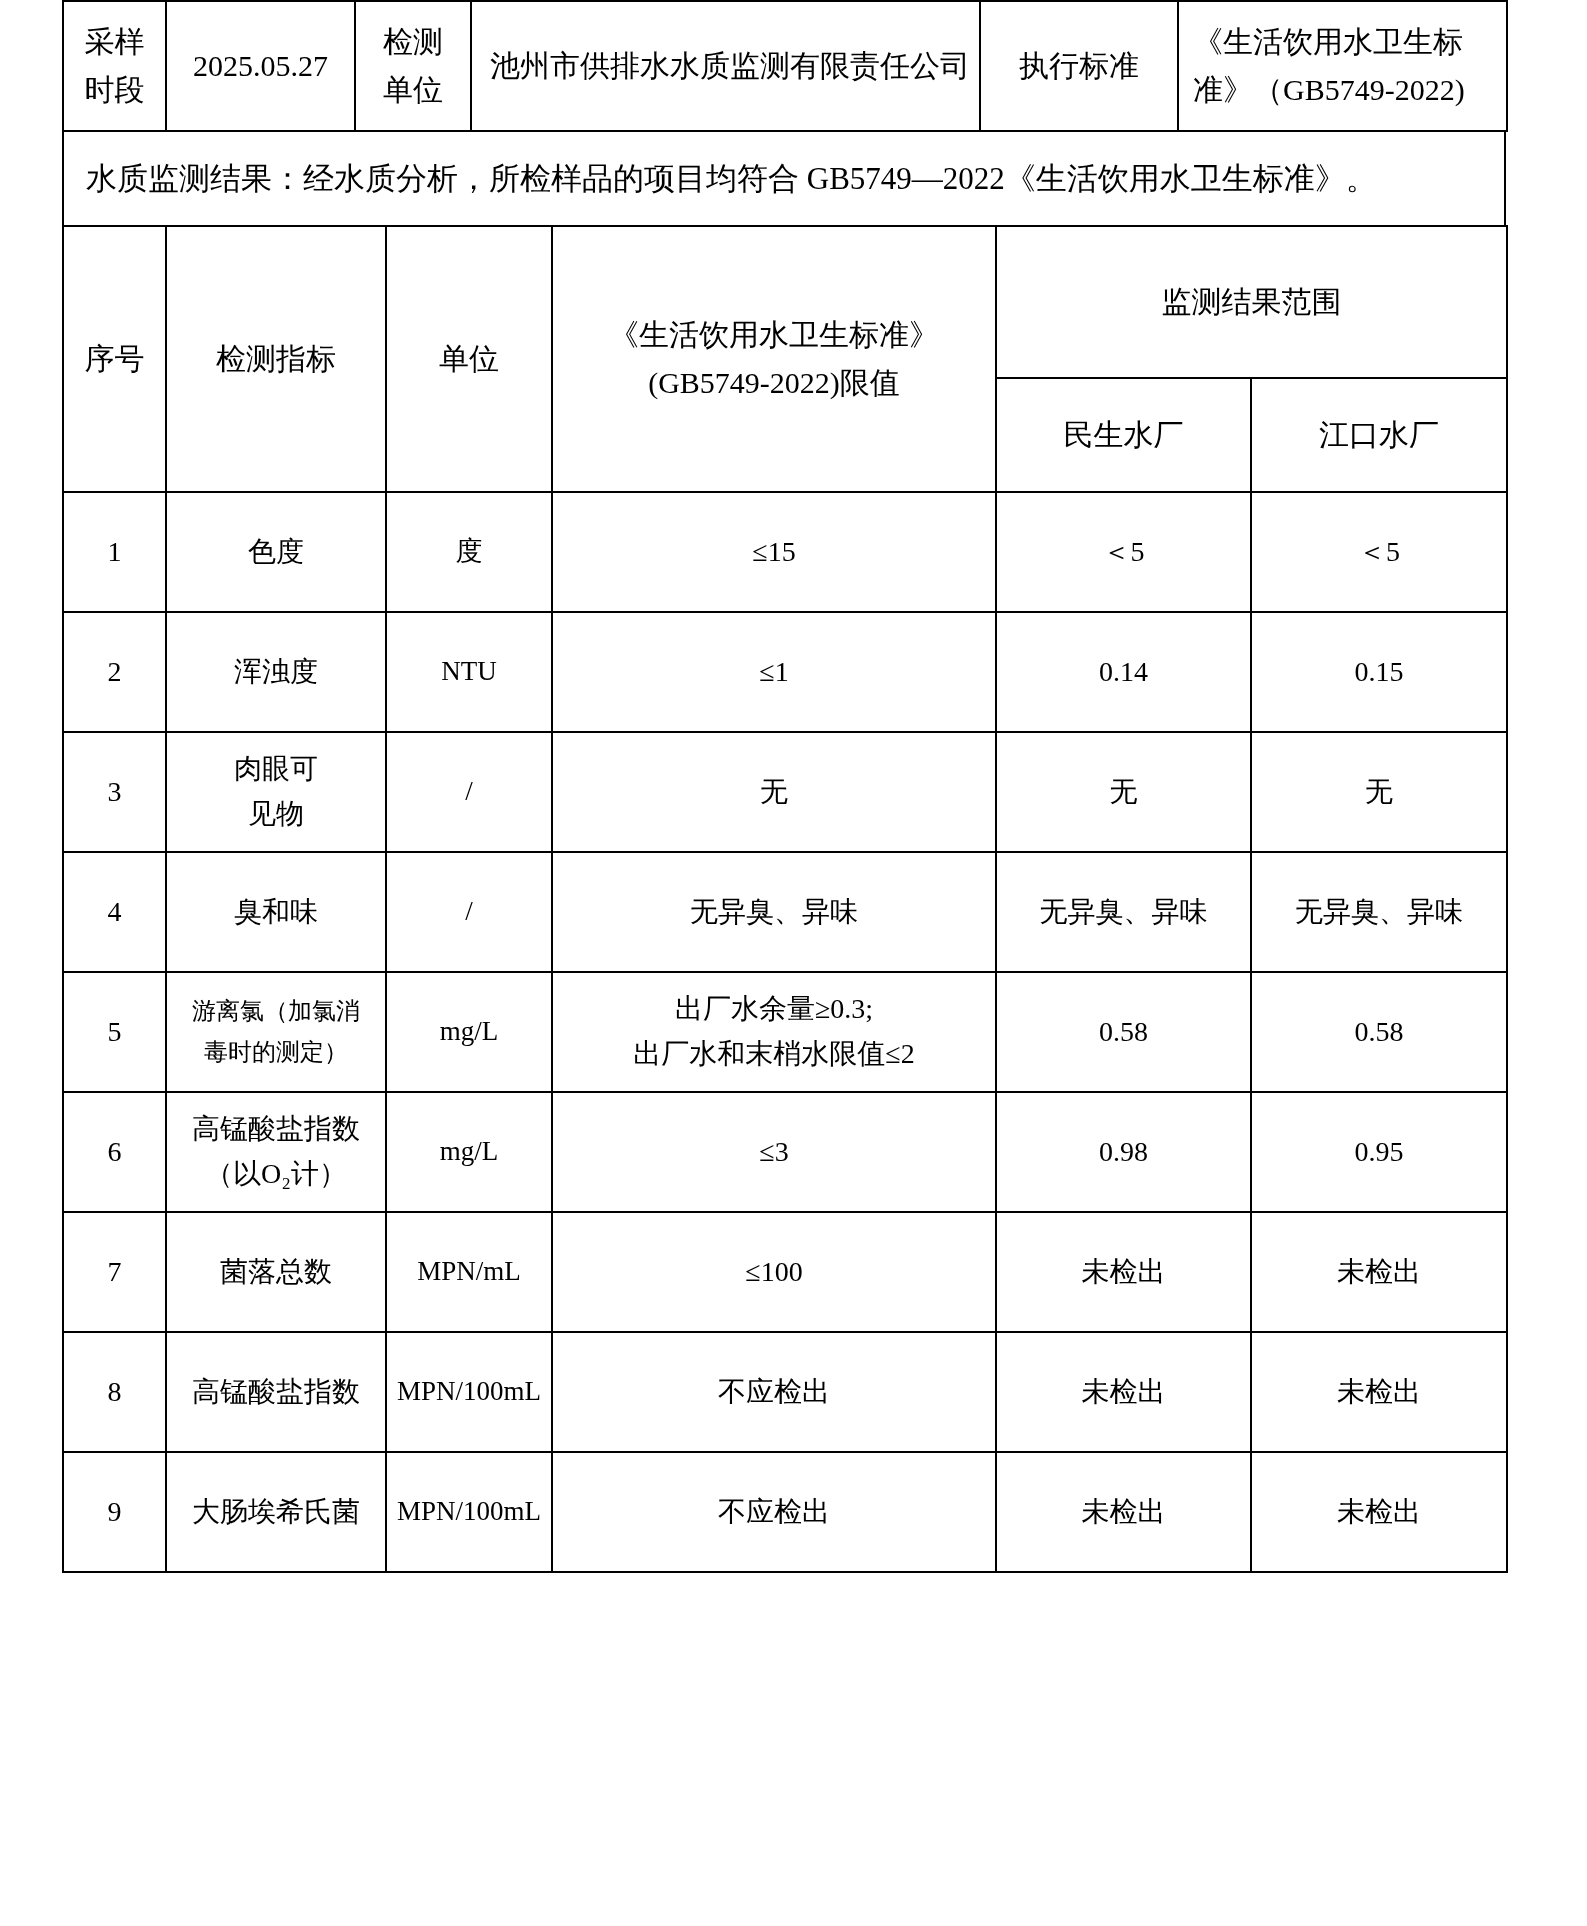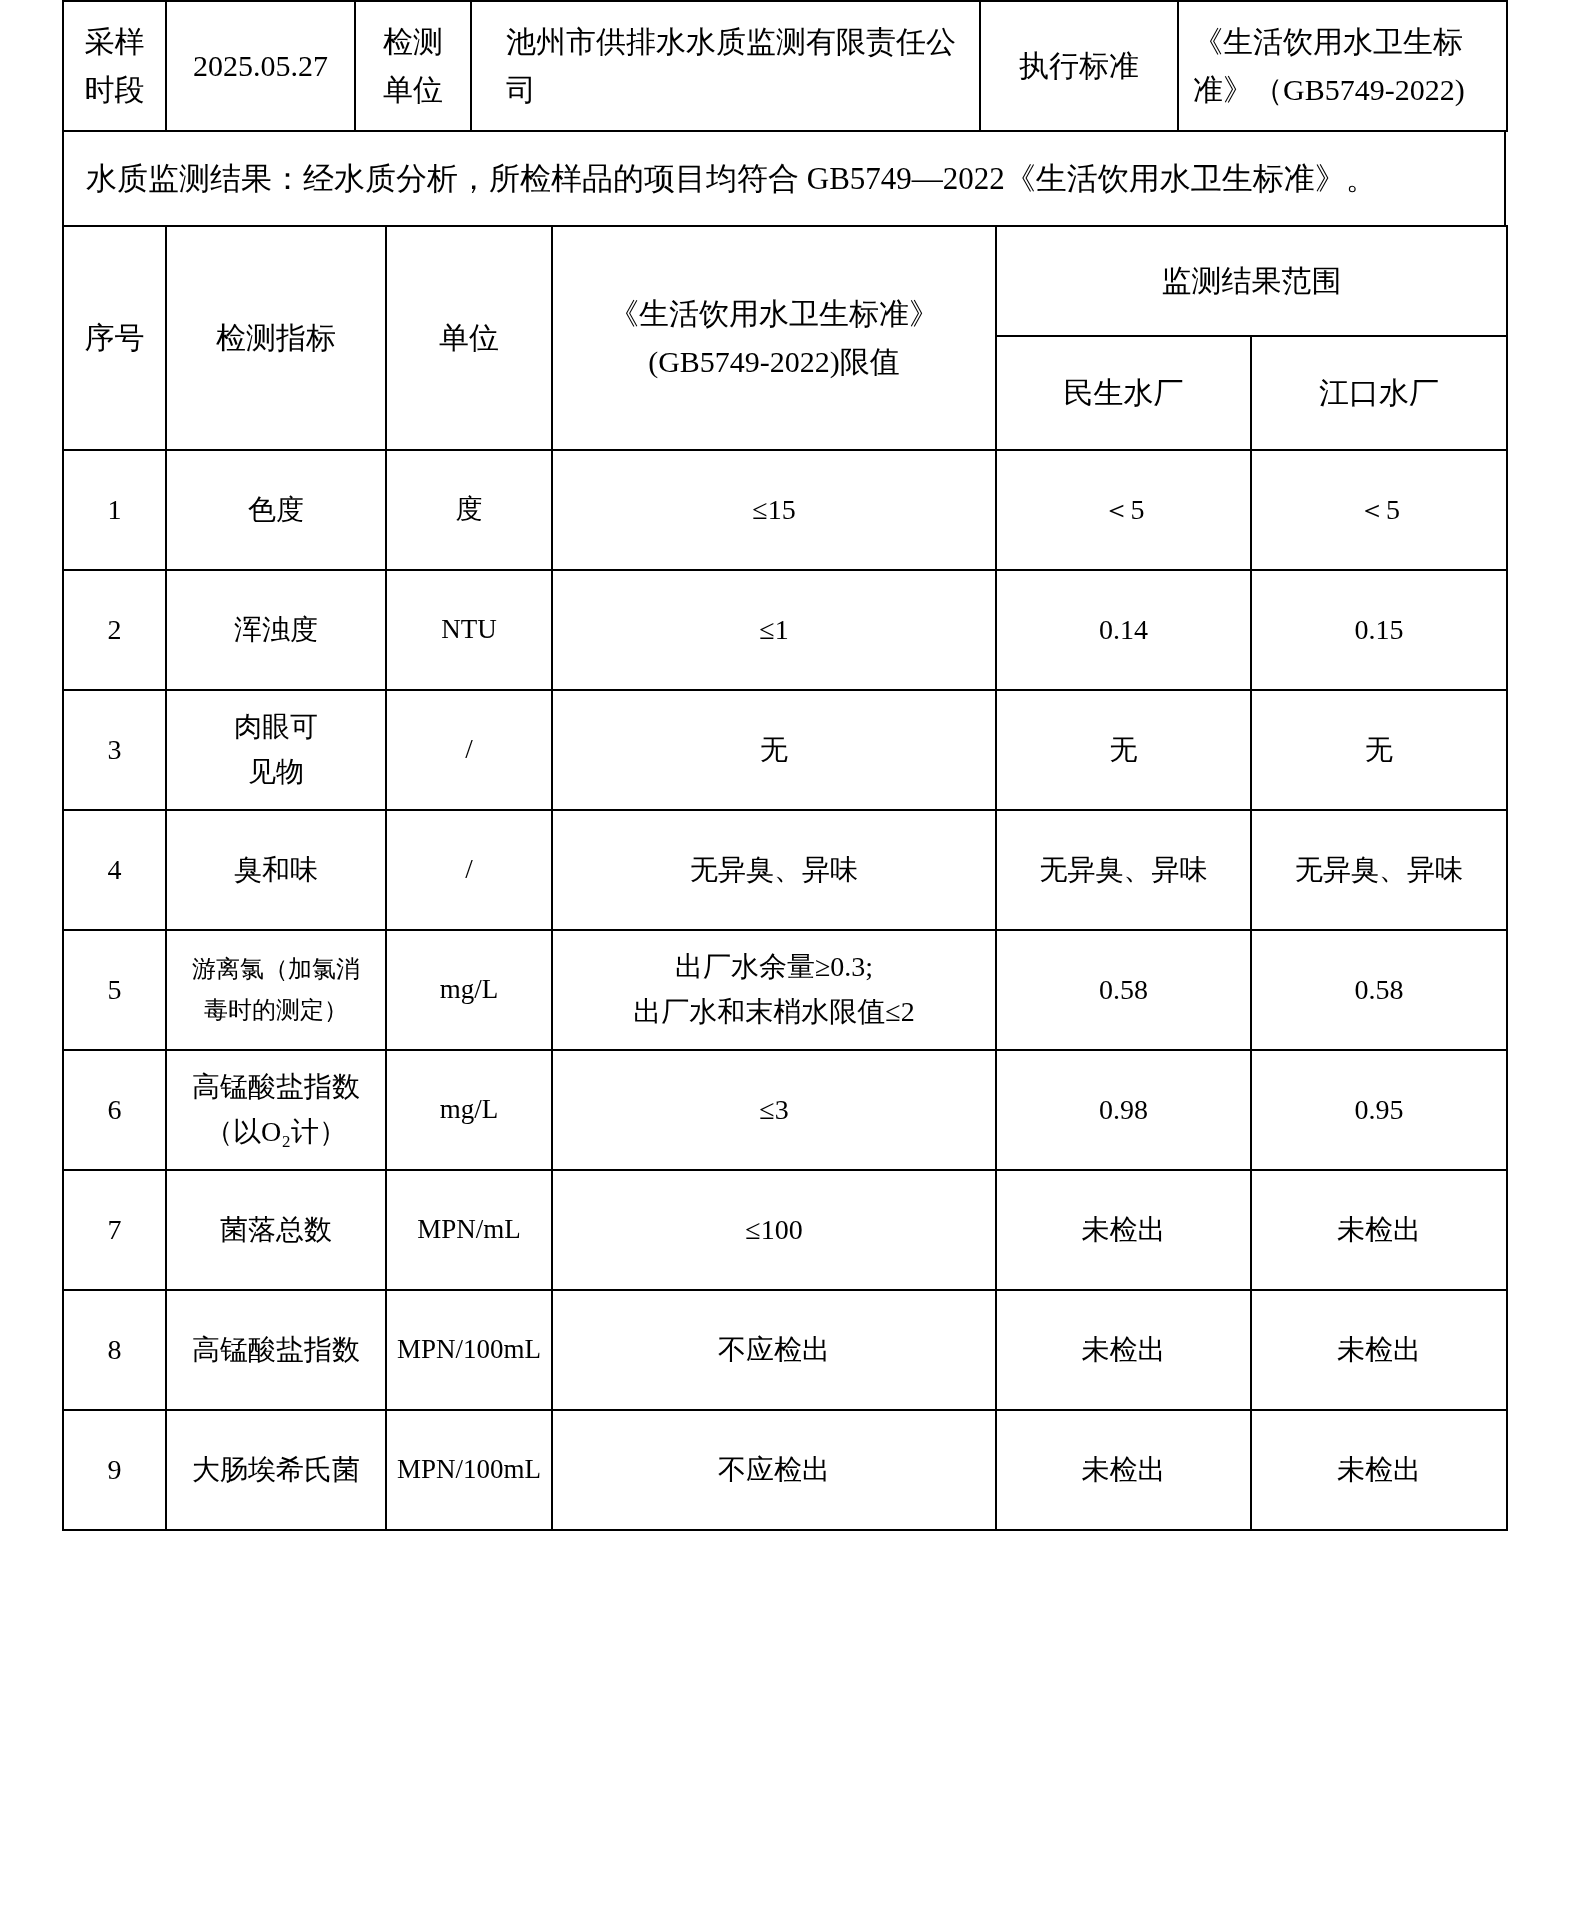--- a/index.html
+++ b/index.html
@@ -25,31 +25,31 @@
     white-space: pre-line; font-size: 30px; line-height: 1.6;
     text-align: center;
   }
 
   
   .info tr.r1 td { height: 163px; }
   .info tr.r2 td { height: 130px; }
 
   
   .al14 { text-align: left; padding-left: 14px; }
-  .al18 { text-align: left; padding-left: 34px; }
+  .al18 { text-align: left; padding-left: 18px; }
   .al24 { text-align: left; padding-left: 24px; }
 
   .note {
     border-left: 2px solid #000; border-right: 2px solid #000;
     height: 93px; display: flex; align-items: center;
     padding-left: 22px; font-size: 31px;
   }
 
   
-  .results tr.hr1 th { height: 110px; margin-left: 36px; }
+  .results tr.hr1 th { height: 152px; margin-left: 36px; }
   .results tr.hr2 th { height: 114px; }
   .results tr.dr  td { height: 120px; }
   .results td { font-size: 28px; }
   .results .small { font-size: 24px; line-height: 1.7; }
   .results .unit  { font-size: 27px; }
 </style>
 </head>
 <body>
 
 <div class="doc">

